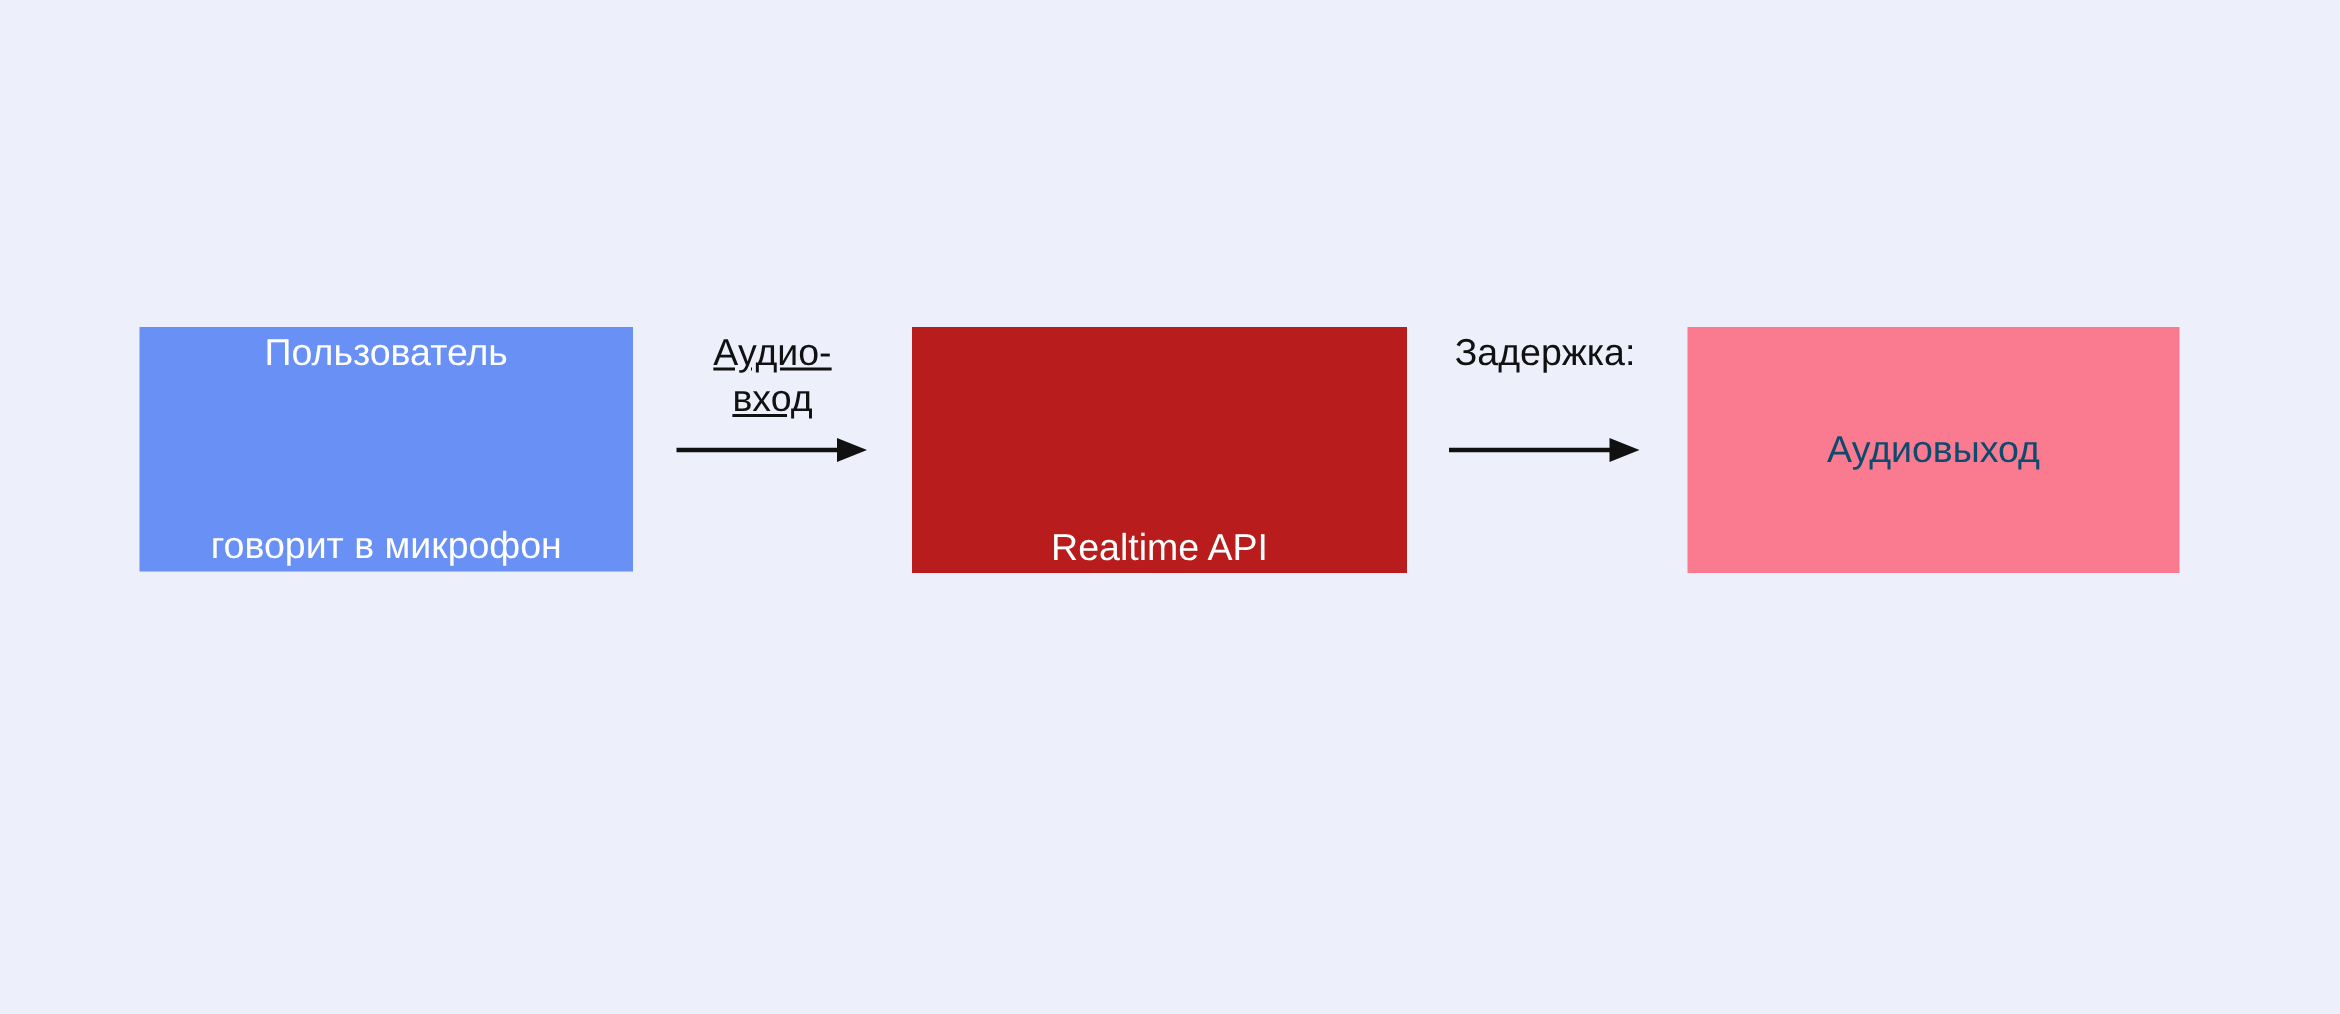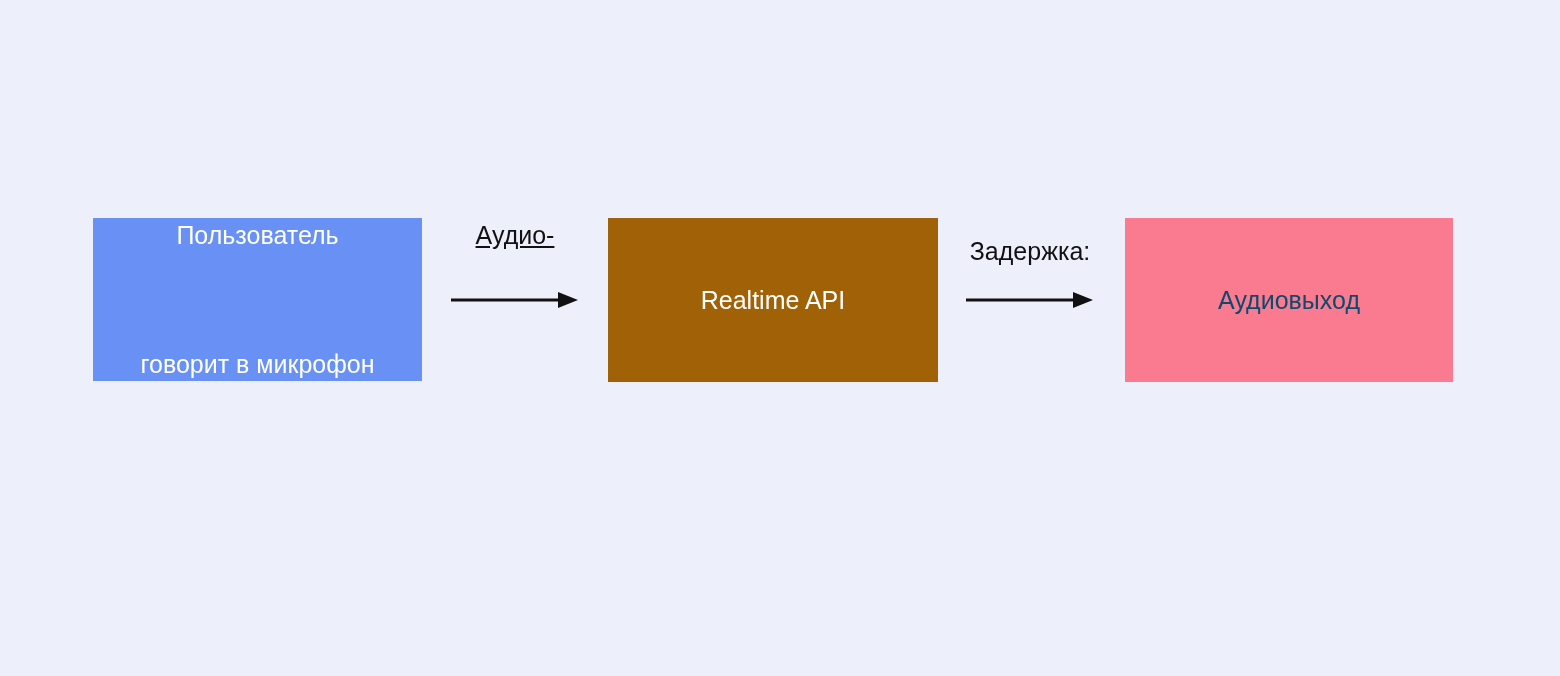--- a/index.html
+++ b/index.html
@@ -32,21 +32,21 @@
   .node-output { left: 1125px; top: 218px; width: 328px; height: 164px; }
 
   .edge-label {
     position: absolute;
     text-align: center;
     font-size: 25px;
     line-height: 31px;
     color: #111111;
   }
   .label-audio-input { left: 425px; top: 220px; width: 180px; text-decoration: underline; }
-  .label-latency     { left: 940px; top: 236px; width: 180px; }
+  .label-latency     { left: 940px; top: 220px; width: 180px; }
 
   .arrow {
     position: absolute;
     width: 130px;
     height: 22px;
   }
   .arrow-1 { left: 450px; top: 289px; }
   .arrow-2 { left: 965px; top: 289px; }
 </style>
 </head>
@@ -54,28 +54,29 @@
 
 <div class="canvas" style="background-color: rgb(237, 239, 250);">
 
   <div class="node node-user" style="background-color: rgb(105, 145, 245); color: rgb(255, 255, 255); justify-content: space-between;">
     <span>Пользователь</span>
     <span>говорит в микрофон</span>
   </div>
 
   <div class="edge-label label-audio-input" style="color: rgb(17, 17, 17);">
     <div>Аудио-</div>
+    <div>вход</div>
   </div>
 
   <svg class="arrow arrow-1" viewBox="0 0 130 22">
     <line x1="1" y1="11" x2="109" y2="11" stroke-width="3" stroke="#111111"></line>
     <polygon points="108,3 128,11 108,19" fill="#111111"></polygon>
   </svg>
 
-  <div class="node node-api" style="background-color: #a16207; color: rgb(255, 255, 255);">
+  <div class="node node-api" style="background-color: #b91c1c; color: rgb(255, 255, 255); justify-content: flex-end;">
     <span>Realtime API</span>
   </div>
 
   <div class="edge-label label-latency" style="color: rgb(17, 17, 17);">
     <div>Задержка:</div>
   </div>
 
   <svg class="arrow arrow-2" viewBox="0 0 130 22">
     <line x1="1" y1="11" x2="109" y2="11" stroke-width="3" stroke="#111111"></line>
     <polygon points="108,3 128,11 108,19" fill="#111111"></polygon>

